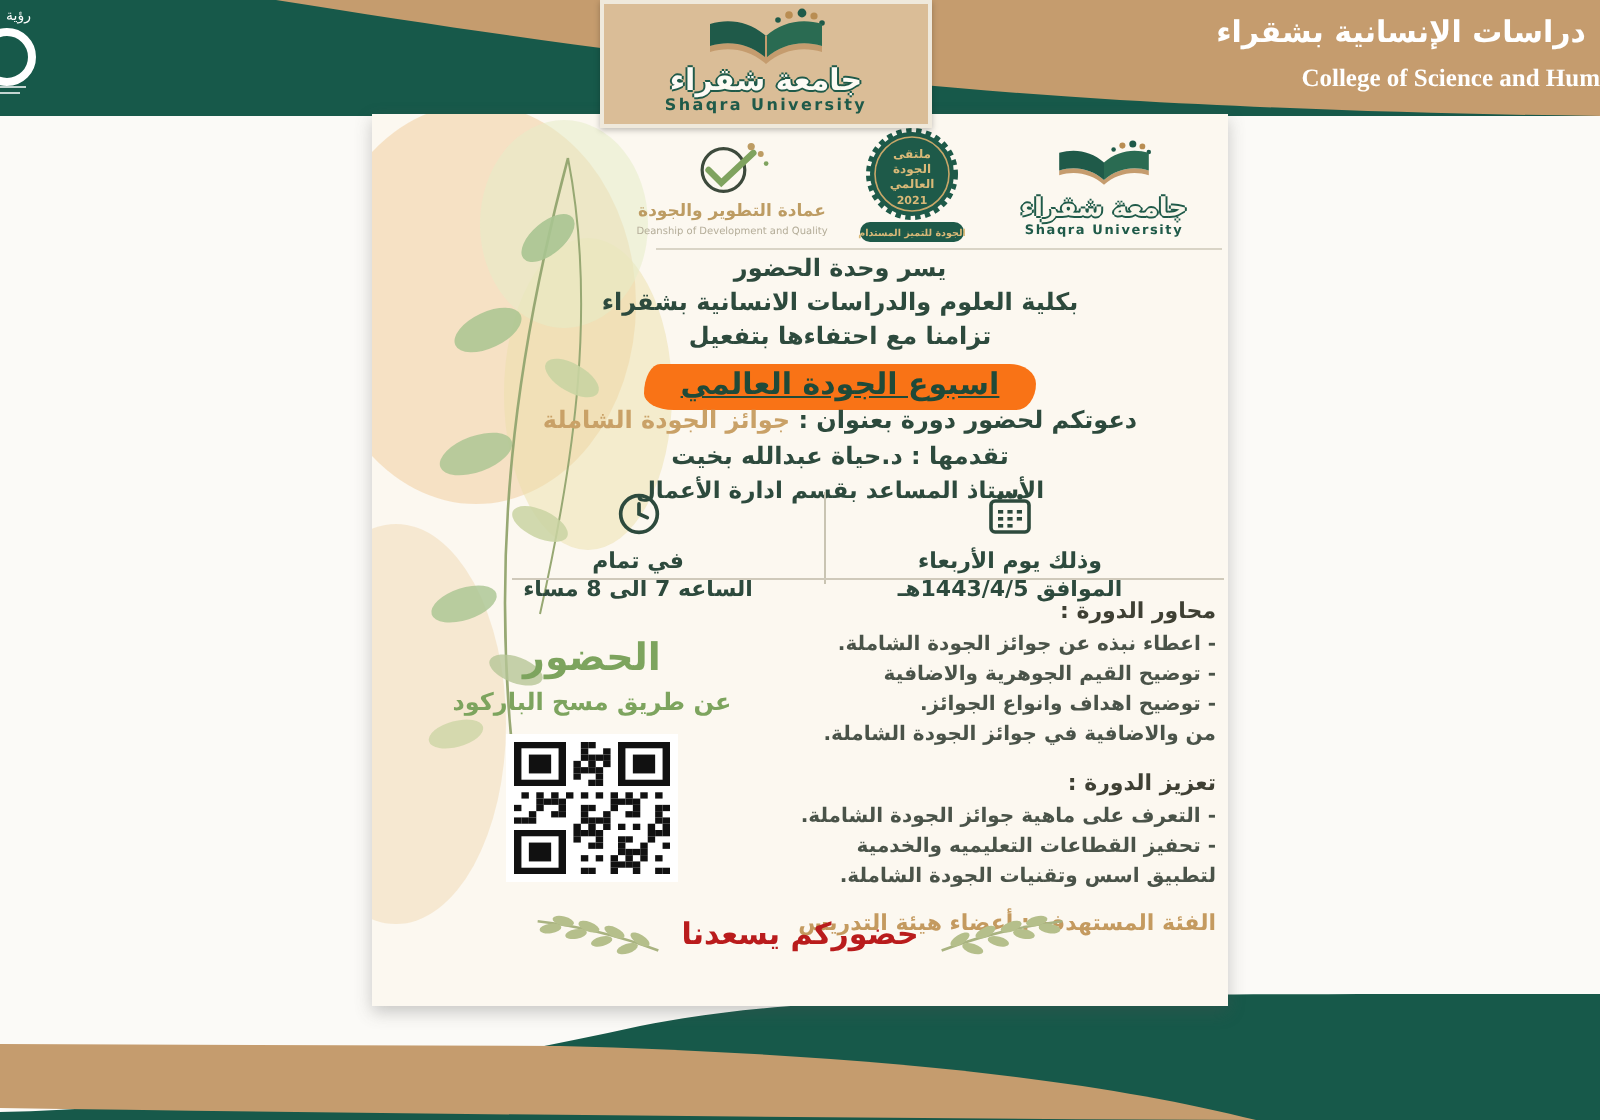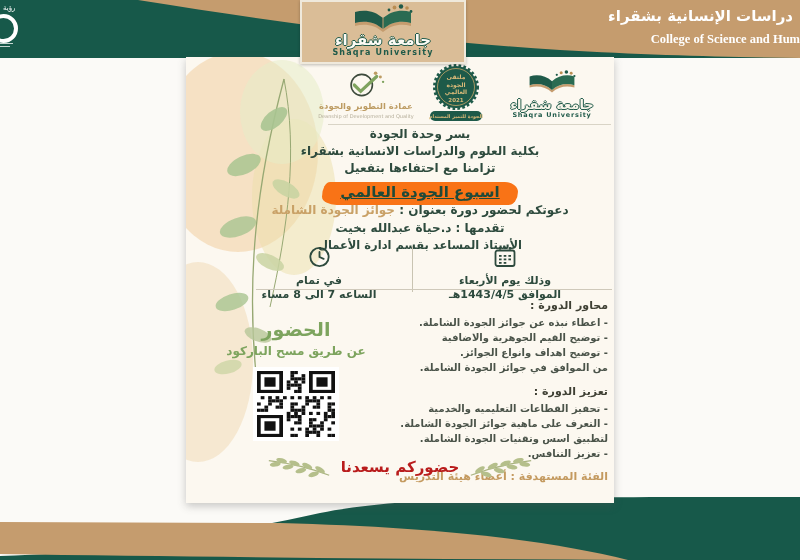--- a/index.html
+++ b/index.html
@@ -165,21 +165,21 @@
           <path d="M32,14 C24,7 14,5 4,8 L4,19 C14,16 24,18 32,25 Z" fill="#1f5a49"></path>
           <path d="M32,14 C40,7 50,5 60,8 L60,19 C50,16 40,18 32,25 Z" fill="#2a6b52"></path>
         </svg>
         <div class="sq-ar">جامعة شقراء</div>
         <div class="sq-en">Shaqra University</div>
       </div>
     </div>
     <div class="phead-line"></div>
 
     <div class="centered intro">
-      <div>يسر وحدة الجودة</div>
+      <div>يسر وحدة الحضور</div>
       <div>بكلية العلوم والدراسات الانسانية بشقراء</div>
       <div>تزامنا مع احتفاءها بتفعيل</div>
       <div><span class="pill">اسبوع الجودة العالمي</span></div>
     </div>
 
     <div class="centered invite">
       <span>دعوتكم لحضور دورة بعنوان : </span><span class="course">جوائز الجودة الشاملة</span>
     </div>
     <div class="centered presenter">تقدمها : د.حياة عبدالله بخيت</div>
     <div class="centered ptitle">الأستاذ المساعد بقسم ادارة الأعمال</div>
@@ -215,26 +215,25 @@
         <div>الساعه 7 الى 8 مساء</div>
       </div>
     </div>
     <div class="hline2"></div>
 
     <div class="topics">
       <div class="sec-title">محاور الدورة :</div>
       <div class="sec-item">- اعطاء نبذه عن جوائز الجودة الشاملة.</div>
       <div class="sec-item">- توضيح القيم الجوهرية والاضافية</div>
       <div class="sec-item">- توضيح اهداف وانواع الجوائز.</div>
-      <div class="sec-item">من الموافق في جوائز الجودة الشاملة.</div>
+      <div class="sec-item">من والاضافية في جوائز الجودة الشاملة.</div>
       <div class="sec-title" style="margin-top:10px">تعزيز الدورة :</div>
+      <div class="sec-item">- التعرف على ماهية جوائز الجودة الشاملة.</div>
       <div class="sec-item">- تحفيز القطاعات التعليميه والخدمية</div>
-      <div class="sec-item">- التعرف على ماهية جوائز الجودة الشاملة.</div>
       <div class="sec-item">لتطبيق اسس وتقنيات الجودة الشاملة.</div>
-      <div class="sec-item">- تعزيز التنافس.</div>
       <div class="audience">الفئة المستهدفة : أعضاء هيئة التدريس</div>
     </div>
 
     <div class="attend">
       <div class="at1">الحضور</div>
       <div class="at2">عن طريق مسح الباركود</div>
       <div class="qr">
         <svg id="qr-svg" width="78" height="66" viewBox="0 0 63 63" preserveAspectRatio="none">
             <rect x="27" y="0" width="3" height="3" fill="#111"></rect>
             <rect x="30" y="0" width="3" height="3" fill="#111"></rect>

